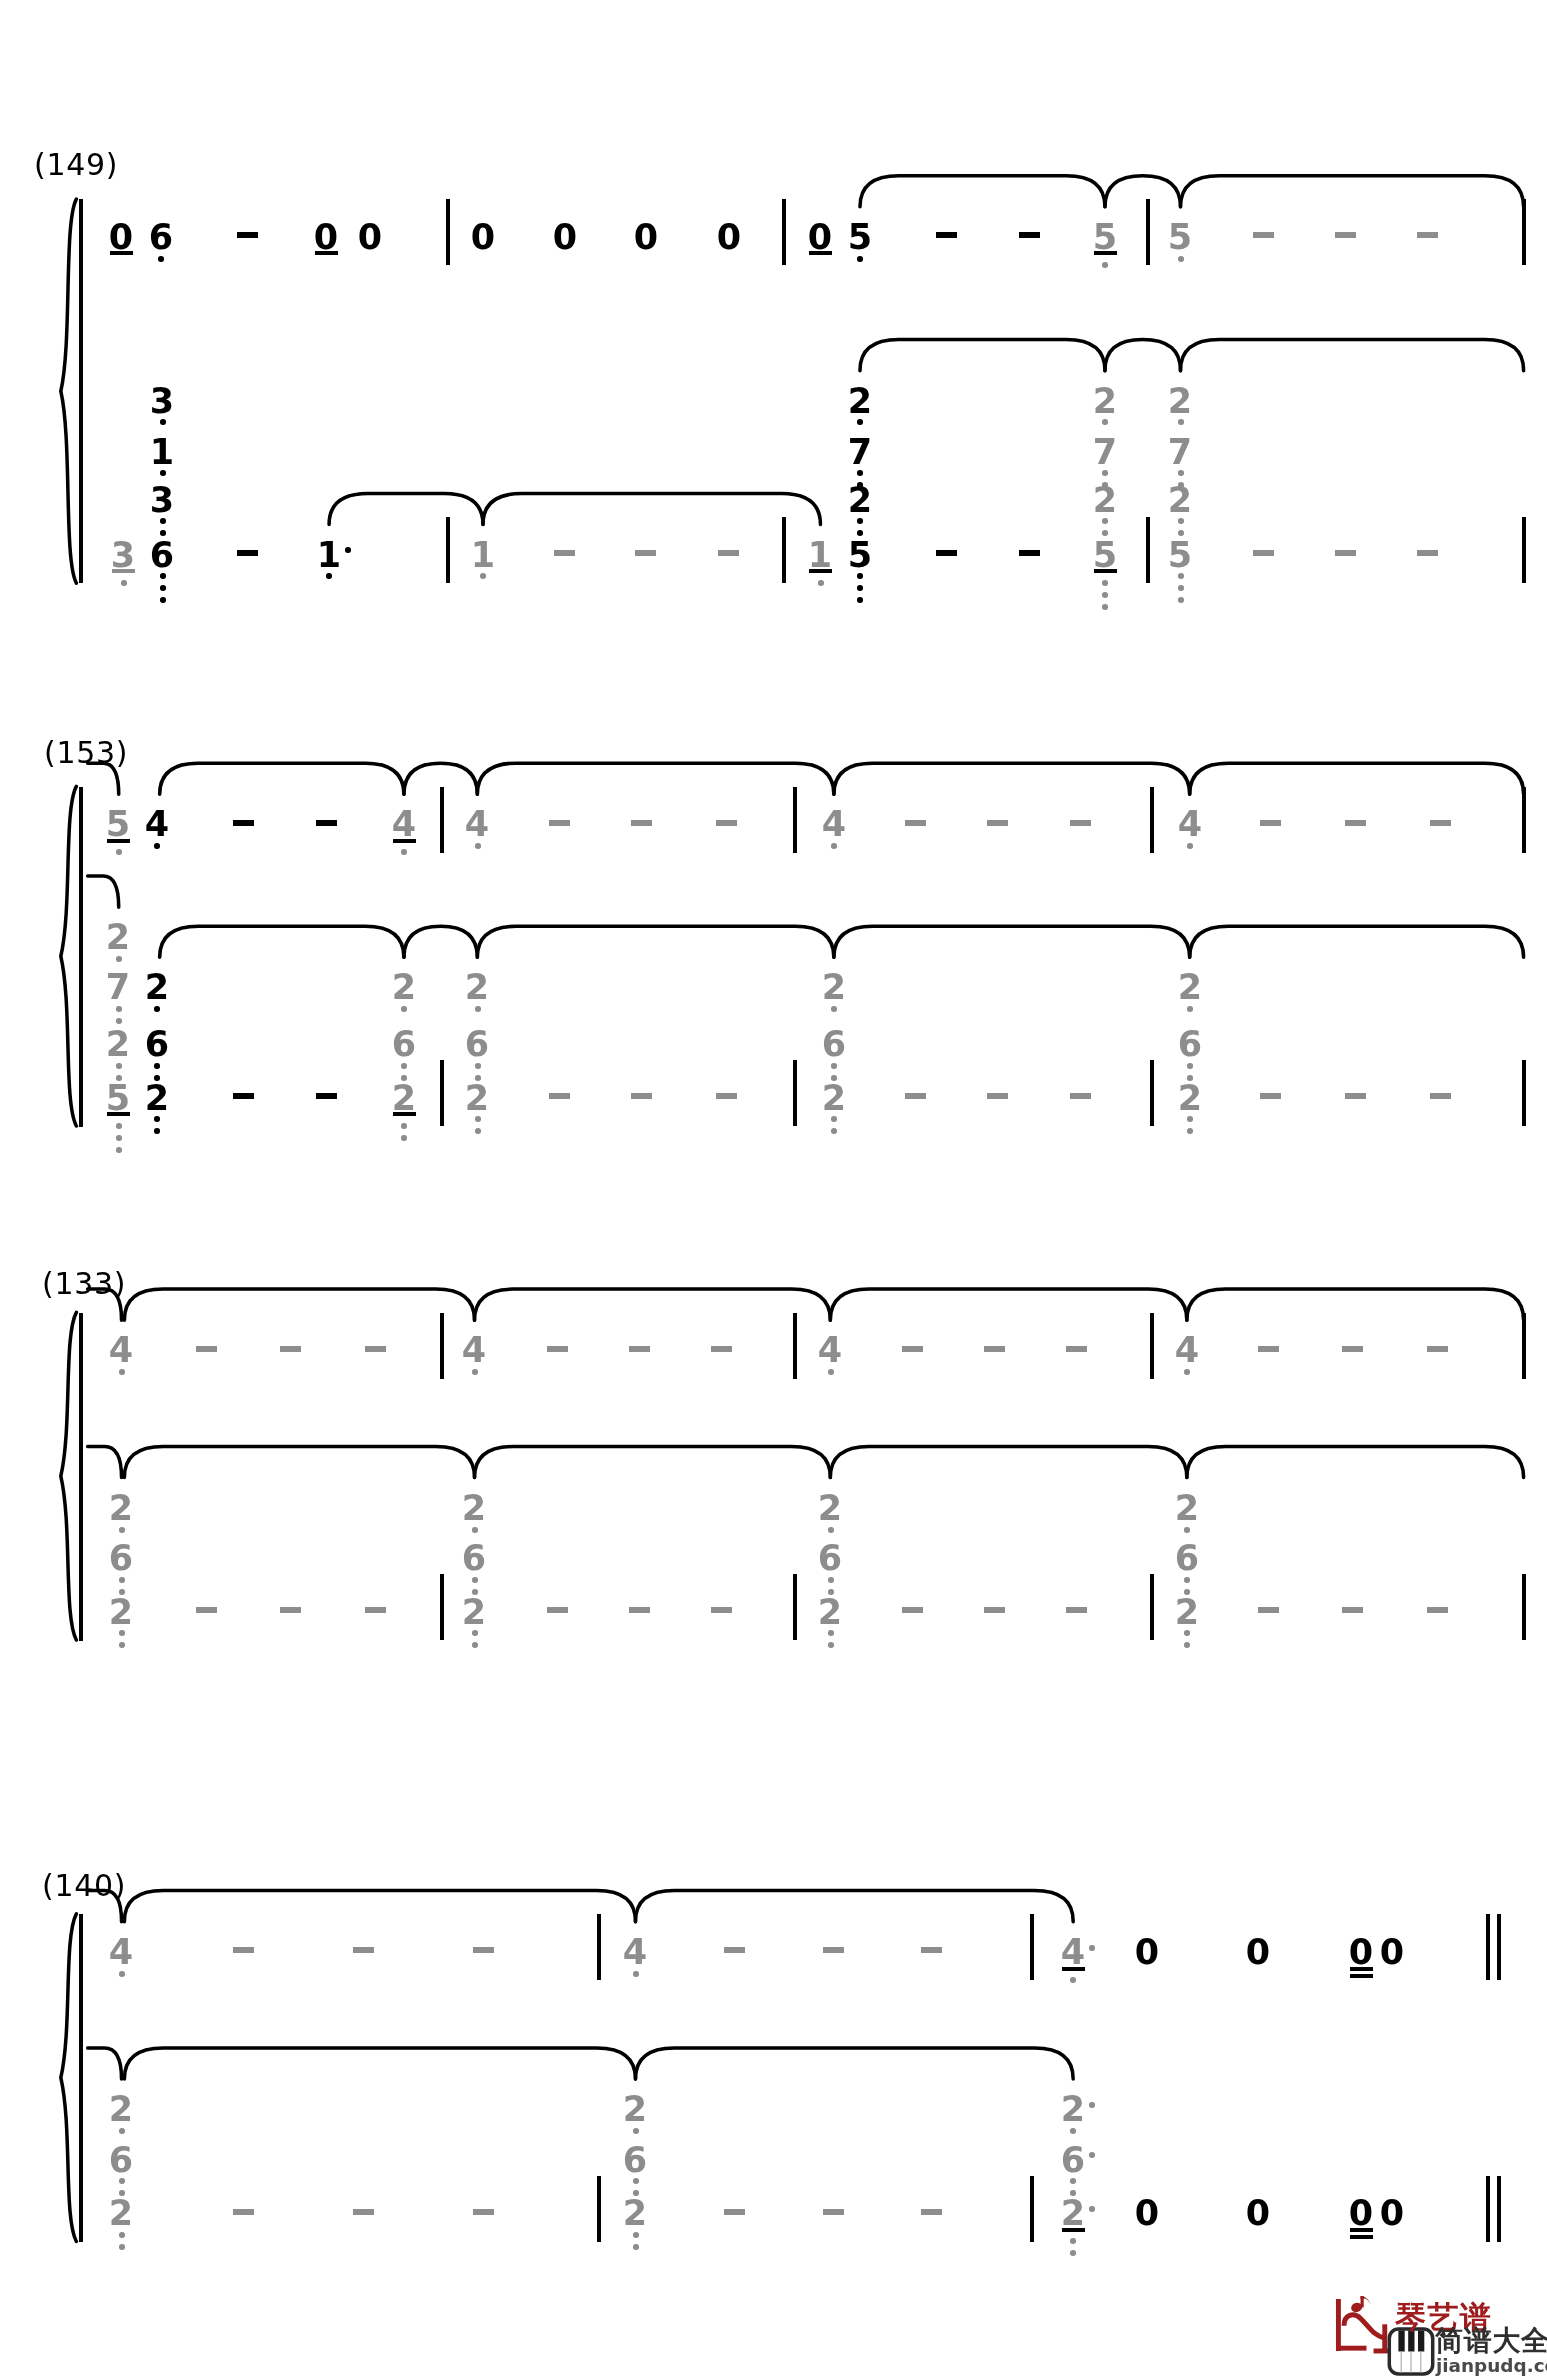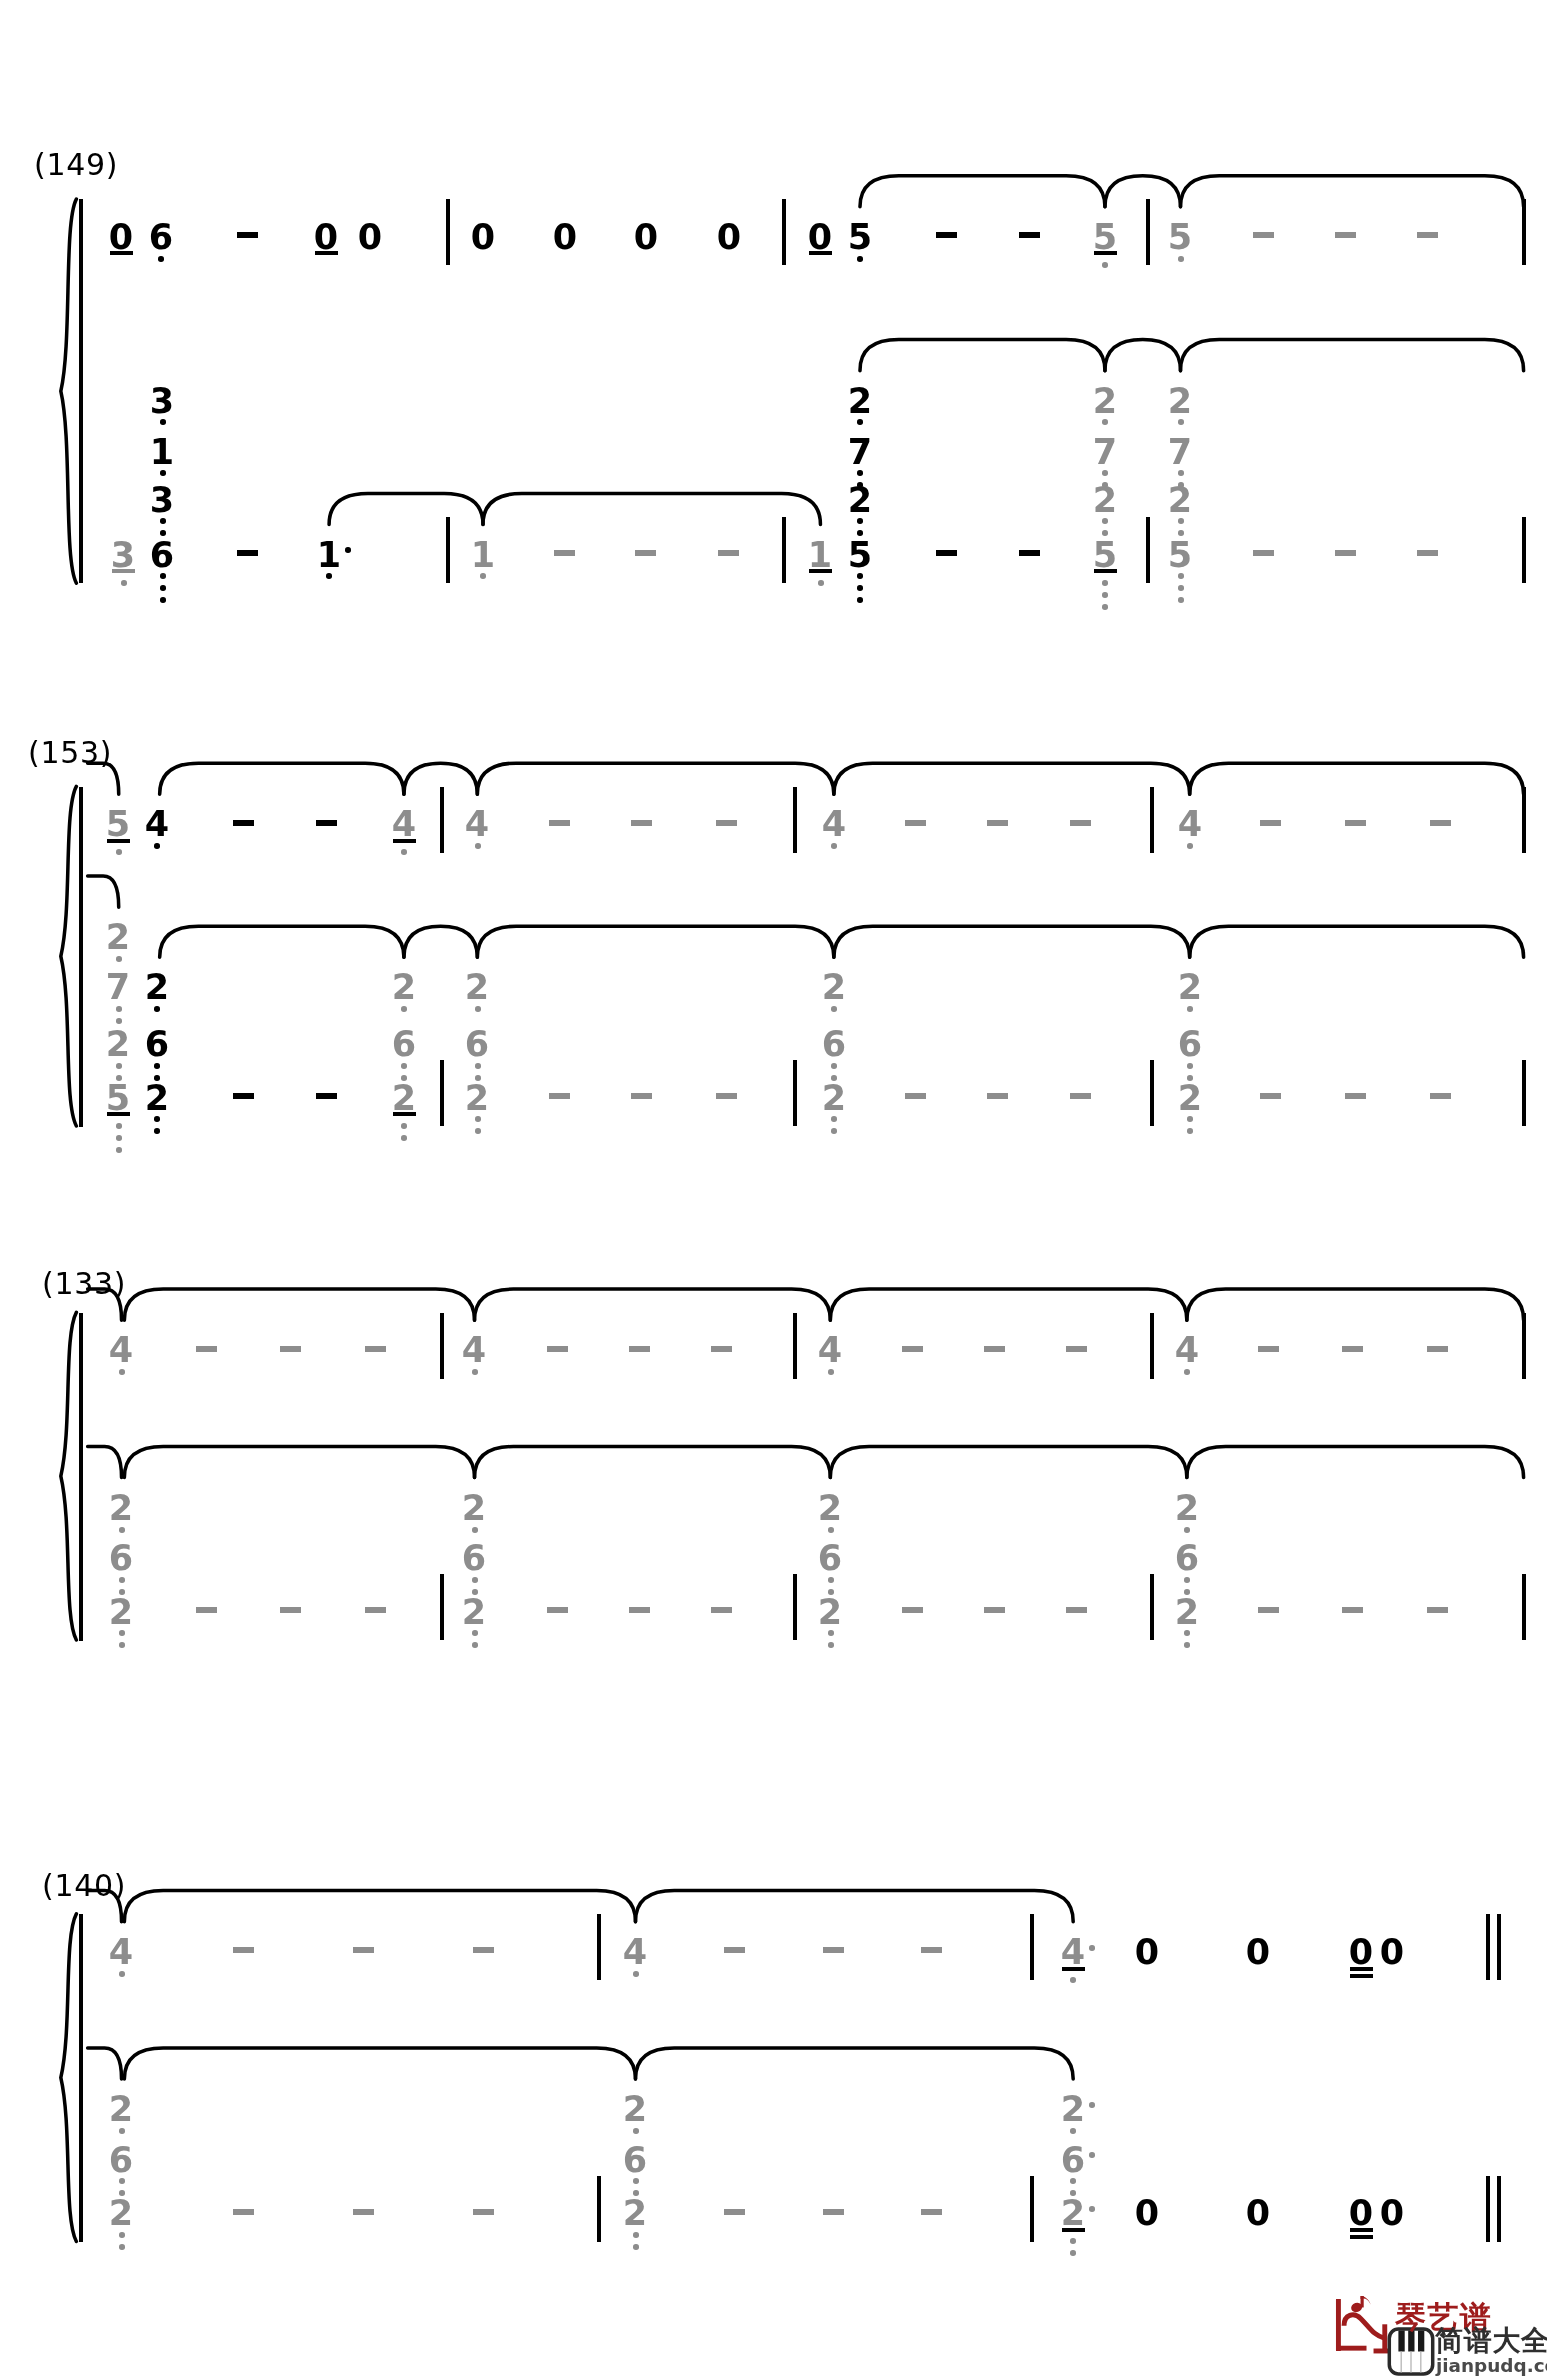--- a/index.html
+++ b/index.html
@@ -166,21 +166,21 @@
       <div class="glyph" style="left: 1159px; top: 482px; color: rgb(141, 141, 141);">2</div>
       <div class="odot" style="left: 1178px; top: 518px; background: rgb(141, 141, 141);"></div>
       <div class="odot" style="left: 1178px; top: 530px; background: rgb(141, 141, 141);"></div>
       <div class="glyph" style="left: 1159px; top: 537px; color: rgb(141, 141, 141);">5</div>
       <div class="odot" style="left: 1178px; top: 573px; background: rgb(141, 141, 141);"></div>
       <div class="odot" style="left: 1178px; top: 585px; background: rgb(141, 141, 141);"></div>
       <div class="odot" style="left: 1178px; top: 597px; background: rgb(141, 141, 141);"></div>
       <div class="dashrest" style="left: 1253px; top: 550px; background: rgb(141, 141, 141);"></div>
       <div class="dashrest" style="left: 1335px; top: 550px; background: rgb(141, 141, 141);"></div>
       <div class="dashrest" style="left: 1417px; top: 550px; background: rgb(141, 141, 141);"></div>
-      <div class="sys-label" style="left: 28px; top: 735px;">(153)</div>
+      <div class="sys-label" style="left: 44px; top: 735px;">(153)</div>
       <div class="bar" style="left: 79px; top: 787px; width: 4.2px; height: 340px; background: rgb(0, 0, 0);"></div>
       <div class="bar" style="left: 440px; top: 787px; height: 66px; background: rgb(0, 0, 0);"></div>
       <div class="bar" style="left: 440px; top: 1060px; height: 66px; background: rgb(0, 0, 0);"></div>
       <div class="bar" style="left: 793px; top: 787px; height: 66px; background: rgb(0, 0, 0);"></div>
       <div class="bar" style="left: 793px; top: 1060px; height: 66px; background: rgb(0, 0, 0);"></div>
       <div class="bar" style="left: 1150px; top: 787px; height: 66px; background: rgb(0, 0, 0);"></div>
       <div class="bar" style="left: 1150px; top: 1060px; height: 66px; background: rgb(0, 0, 0);"></div>
       <div class="bar" style="left: 1522px; top: 787px; height: 66px; background: rgb(0, 0, 0);"></div>
       <div class="bar" style="left: 1522px; top: 1060px; height: 66px; background: rgb(0, 0, 0);"></div>
       <div class="glyph" style="left: 97px; top: 806px; color: rgb(141, 141, 141);">5</div>

